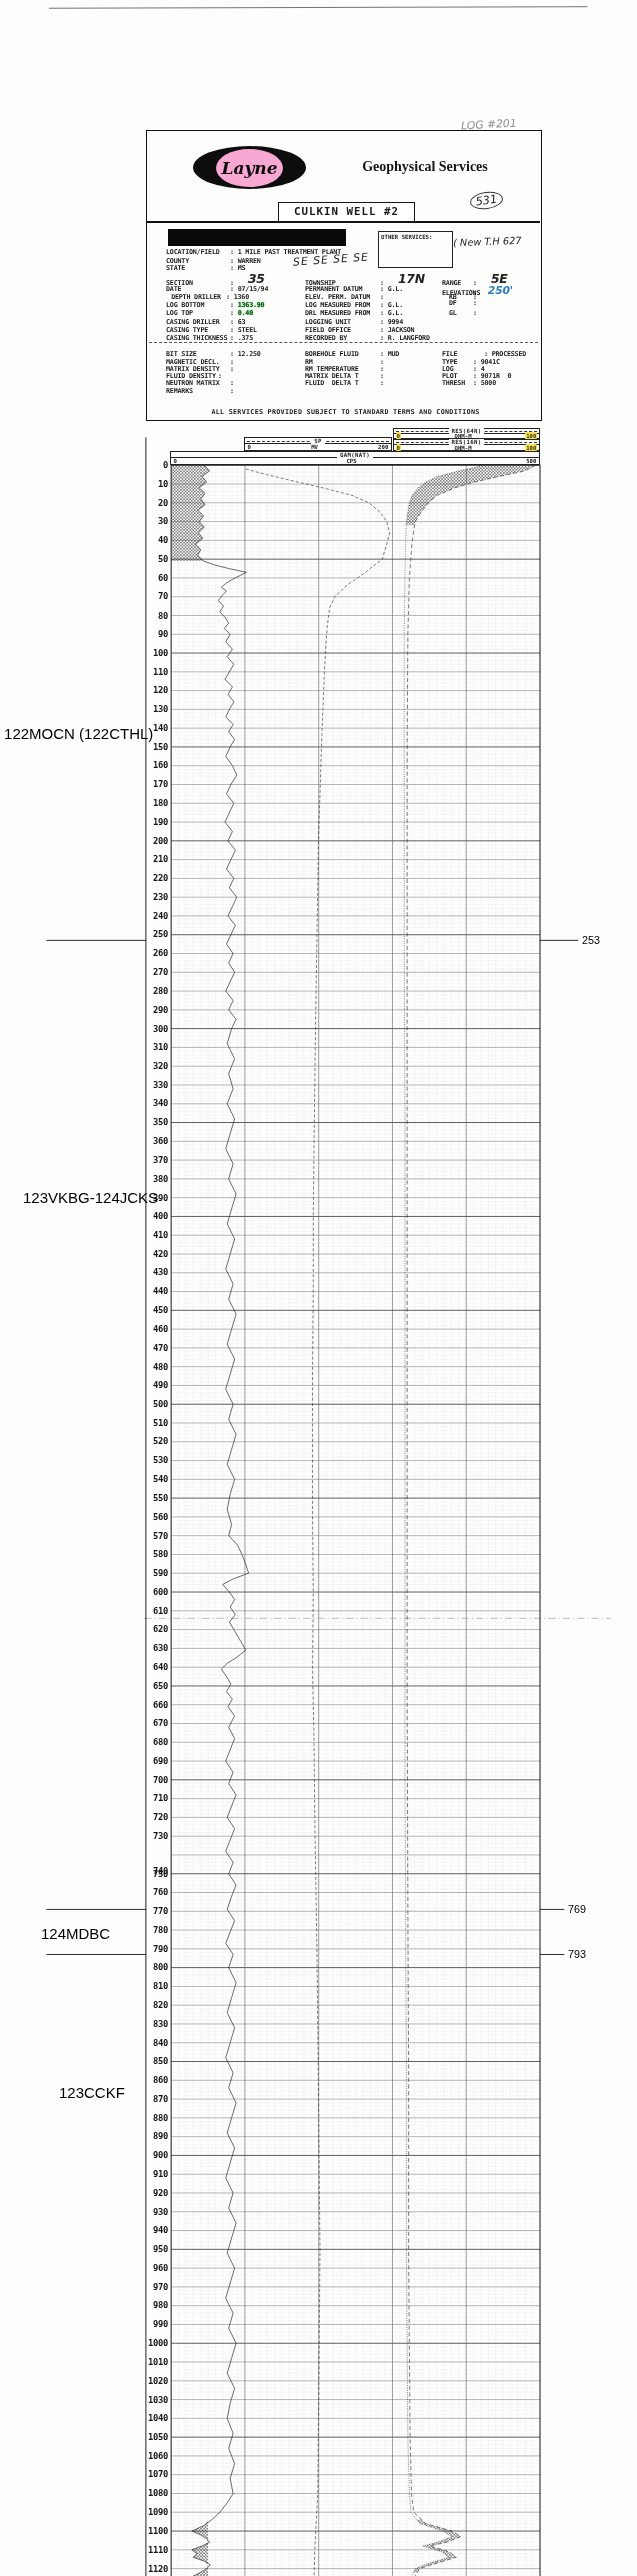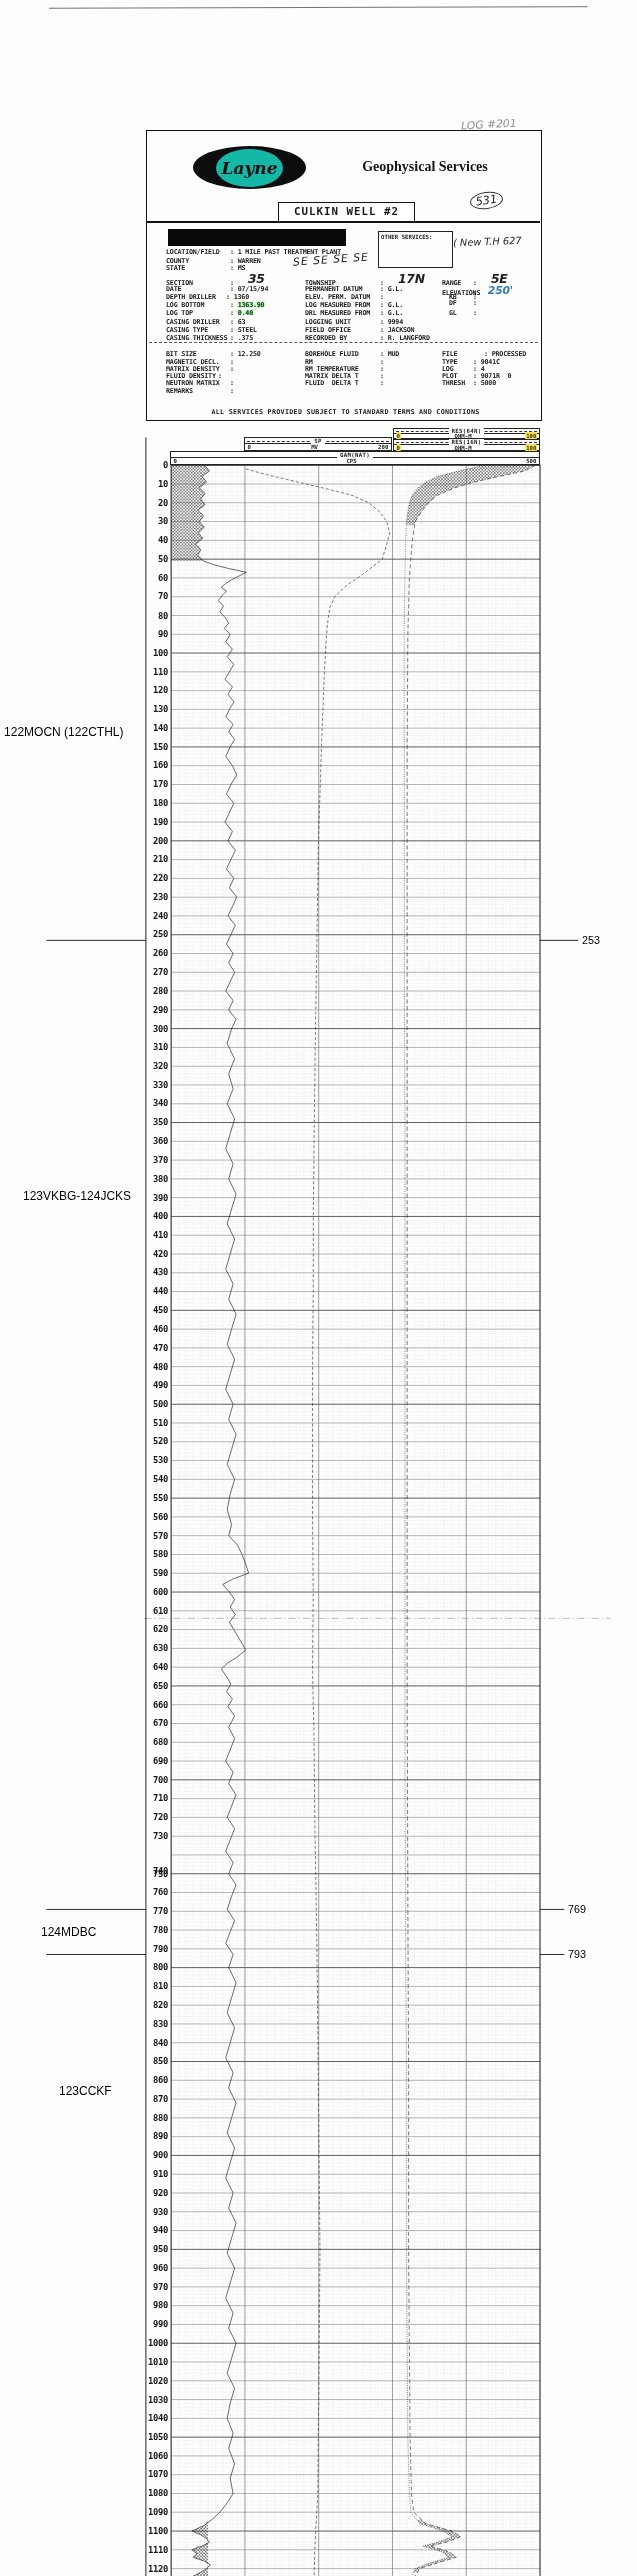--- a/index.html
+++ b/index.html
@@ -4,21 +4,21 @@
 <style>
   html,body{margin:0;padding:0;background:#e8e8e8;}
   .page{position:relative;width:638px;height:3219px;background:#fdfdfc;overflow:hidden;
         font-family:"DejaVu Sans Mono",monospace;color:#1a1a1a;}
   .abs{position:absolute;}
   svg.layer{position:absolute;left:0;top:0;}
   
   .hdr-box{position:absolute;left:146px;top:130px;width:394px;height:289px;border:1px solid #111;}
   .hdr-divider{position:absolute;left:146px;top:221px;width:394px;height:1.5px;background:#111;}
   .logo{position:absolute;left:193px;top:146px;width:113px;height:43px;background:#0d0d0d;border-radius:50%;}
-  .logo-inner{position:absolute;left:23px;top:2.6px;width:67px;height:38px;background:#14b8a6;border-radius:50%;
+  .logo-inner{position:absolute;left:23px;top:2.6px;width:67px;height:38px;background:#f9a8d4;border-radius:50%;
               display:flex;align-items:center;justify-content:center;}
   .logo-inner span{font-family:"DejaVu Serif",serif;font-style:italic;font-weight:bold;font-size:17px;color:#0d0d0d;}
   .company{position:absolute;left:340px;top:159px;width:170px;text-align:center;
            font-family:"Liberation Serif",serif;font-weight:bold;font-size:14px;color:#161616;}
   .well-title-box{position:absolute;left:278px;top:202px;width:135px;height:17.5px;border:1px solid #161616;
                   display:flex;align-items:center;justify-content:center;background:#fff;}
   .well-title-box span{font-size:10.8px;font-weight:bold;letter-spacing:1px;}
   .redaction{position:absolute;left:168px;top:229px;width:178px;height:17px;background:#0a0a0a;}
   .other-box{position:absolute;left:378px;top:231px;width:69px;height:32px;border:0.8px solid #222;padding:1.5px 2.1px;
              font-size:5.7px;font-weight:bold;}
@@ -38,21 +38,21 @@
   .lgbox{position:absolute;border:0.7px solid #222;background:#fff;box-sizing:border-box;}
   .lgrow{position:relative;width:100%;height:50%;box-sizing:border-box;display:flex;align-items:center;}
   .lgrow.b{border-bottom:0.6px solid #222;}
   .lglabel{width:100%;text-align:center;font-size:5.7px;font-weight:bold;letter-spacing:0.3px;z-index:2;}
   .lglabel span{background:#fff;padding:0 3.1px;}
   .dashline{position:absolute;left:2.1px;right:2.1px;top:50%;border-top:0.7px dashed #333;z-index:1;}
   .lgunits{display:flex;width:100%;justify-content:space-between;font-size:5.7px;font-weight:bold;padding:0 2.6px;box-sizing:border-box;}
   
   .dlab{position:absolute;width:41px;text-align:right;font-size:8.8px;font-weight:bold;letter-spacing:-0.3px;color:#161616;}
   
-  .annot-left{position:absolute;font-family:"Liberation Sans",sans-serif;font-size:12px;color:#000;white-space:nowrap;}
+  .annot-left{position:absolute;font-family:"Liberation Sans",sans-serif;font-size:15px;color:#000;white-space:nowrap;}
   .annot-num{position:absolute;font-family:"Liberation Sans",sans-serif;font-size:10.8px;color:#000;}
 </style>
 </head>
 <body>
 
 <div class="page">
 
   <svg id="chart-svg" class="layer" width="638" height="3219" viewBox="0 0 1238 6248">
       <defs>
         <pattern id="xhatch" width="6" height="6" patternUnits="userSpaceOnUse">
@@ -126,21 +126,21 @@
   </div>
   <div class="abs hand" style="left:453px;top:236px;font-size:9.8px;transform:rotate(-2deg);">( New T.H 627</div>
   <div class="abs hand" style="left:293px;top:253px;font-size:10.8px;transform:rotate(-4deg);letter-spacing:1px;">SE SE SE SE</div>
 
   <div id="form">
       <div class="frow" style="left: 166px; top: 248px;"><span class="lab" style="width: 64px;">LOCATION/FIELD</span><span>: </span><span>1 MILE PAST TREATMENT PLANT</span></div>
       <div class="frow" style="left: 166px; top: 257px;"><span class="lab" style="width: 64px;">COUNTY</span><span>: </span><span>WARREN</span></div>
       <div class="frow" style="left: 166px; top: 264px;"><span class="lab" style="width: 64px;">STATE</span><span>: </span><span>MS</span></div>
       <div class="frow" style="left: 166px; top: 273px;"><span class="lab" style="width: 64px;">SECTION</span><span>: </span><span class="hand" style="font-size: 12.4px; font-weight: bold; position: relative; top: -2.1px; left: 10.3px;">35</span></div>
       <div class="frow" style="left: 166px; top: 285px;"><span class="lab" style="width: 64px;">DATE</span><span>: </span><span>07/15/94</span></div>
-      <div class="frow" style="left: 166px; top: 293px;"><span class="lab" style="width: 60px;">DEPTH DRILLER</span><span>: </span><span>1360</span></div>
+      <div class="frow" style="left: 166px; top: 293px;"><span class="lab" style="width: 60px; text-align: center;">DEPTH DRILLER</span><span>: </span><span>1360</span></div>
       <div class="frow" style="left: 166px; top: 301px;"><span class="lab" style="width: 64px;">LOG BOTTOM</span><span>: </span><span class="hl-g">1363.90</span></div>
       <div class="frow" style="left: 166px; top: 309px;"><span class="lab" style="width: 64px;">LOG TOP</span><span>: </span><span class="hl-g">0.40</span></div>
       <div class="frow" style="left: 166px; top: 318px;"><span class="lab" style="width: 64px;">CASING DRILLER</span><span>: </span><span>63</span></div>
       <div class="frow" style="left: 166px; top: 326px;"><span class="lab" style="width: 64px;">CASING TYPE</span><span>: </span><span>STEEL</span></div>
       <div class="frow" style="left: 166px; top: 334px;"><span class="lab" style="width: 64px;">CASING THICKNESS</span><span>: </span><span>.375</span></div>
       <div class="frow" style="left: 166px; top: 350px;"><span class="lab" style="width: 64px;">BIT SIZE</span><span>: </span><span>12.250</span></div>
       <div class="frow" style="left: 166px; top: 358px;"><span class="lab" style="width: 64px;">MAGNETIC DECL.</span><span>: </span><span></span></div>
       <div class="frow" style="left: 166px; top: 365px;"><span class="lab" style="width: 64px;">MATRIX DENSITY</span><span>: </span><span></span></div>
       <div class="frow" style="left: 166px; top: 372px;"><span class="lab" style="width: 52px;">FLUID DENSITY</span><span>: </span><span></span></div>
       <div class="frow" style="left: 166px; top: 379px;"><span class="lab" style="width: 64px;">NEUTRON MATRIX</span><span>: </span><span></span></div>

